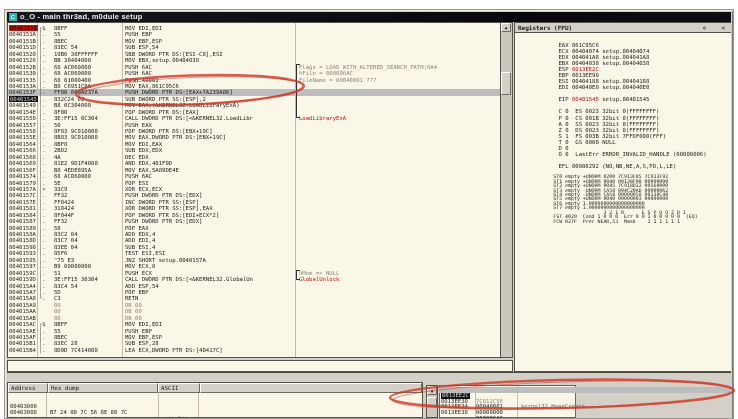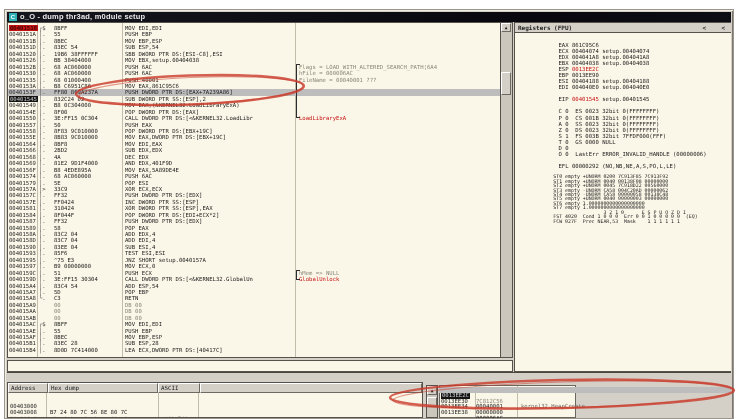--- a/index.html
+++ b/index.html
@@ -96,21 +96,21 @@
   .sc{position:absolute;left:82px;color:#6e6a60;}
 
   .annot{position:absolute;left:0;top:0;pointer-events:none;}
 </style>
 </head>
 <body>
 
 <div class="window">
   <div class="titlebar">
     <span class="titleicon">C</span>
-    <span class="titletext">o_O - dump thr3ad, m0dule setup</span>
+    <span class="titletext">o_O - main thr3ad, m0dule setup</span>
   </div>
 
   <div class="client">
 
     <div class="disasm">
       <div class="sepline sep0"></div>
       <div class="sepline sep1"></div>
       <div class="sepline sep2"></div>
       <div class="drows">
 

